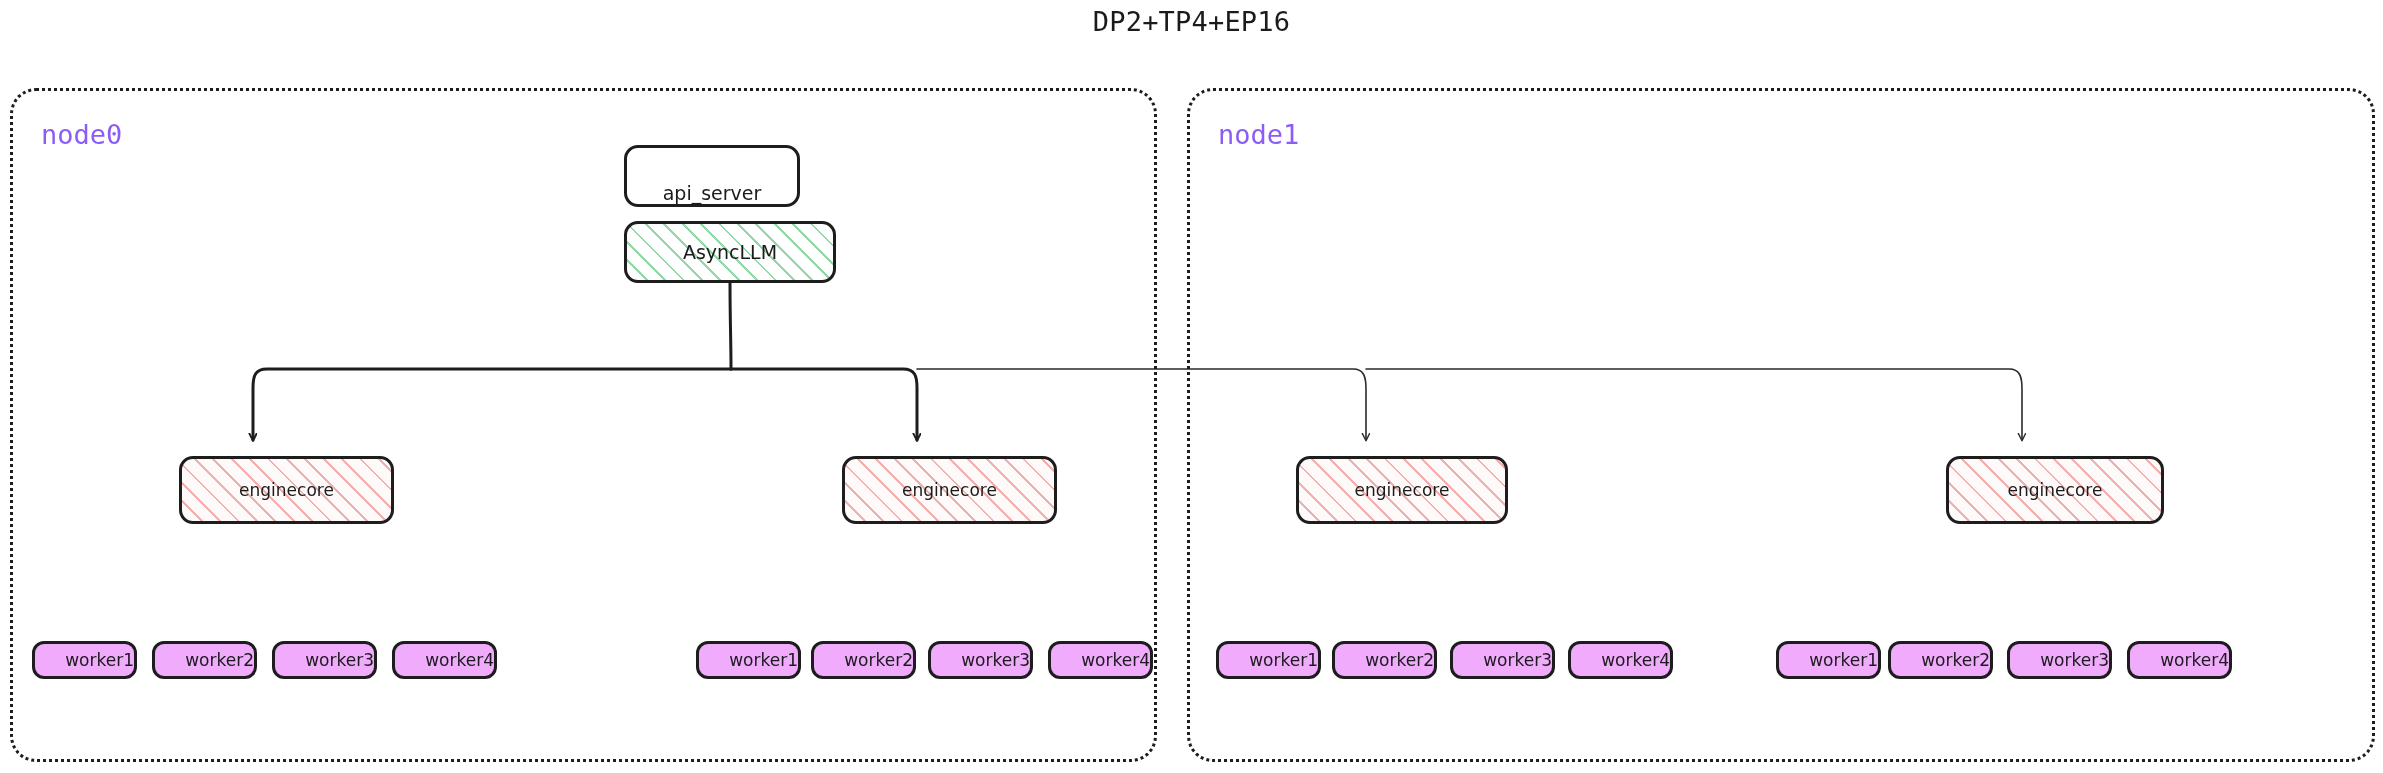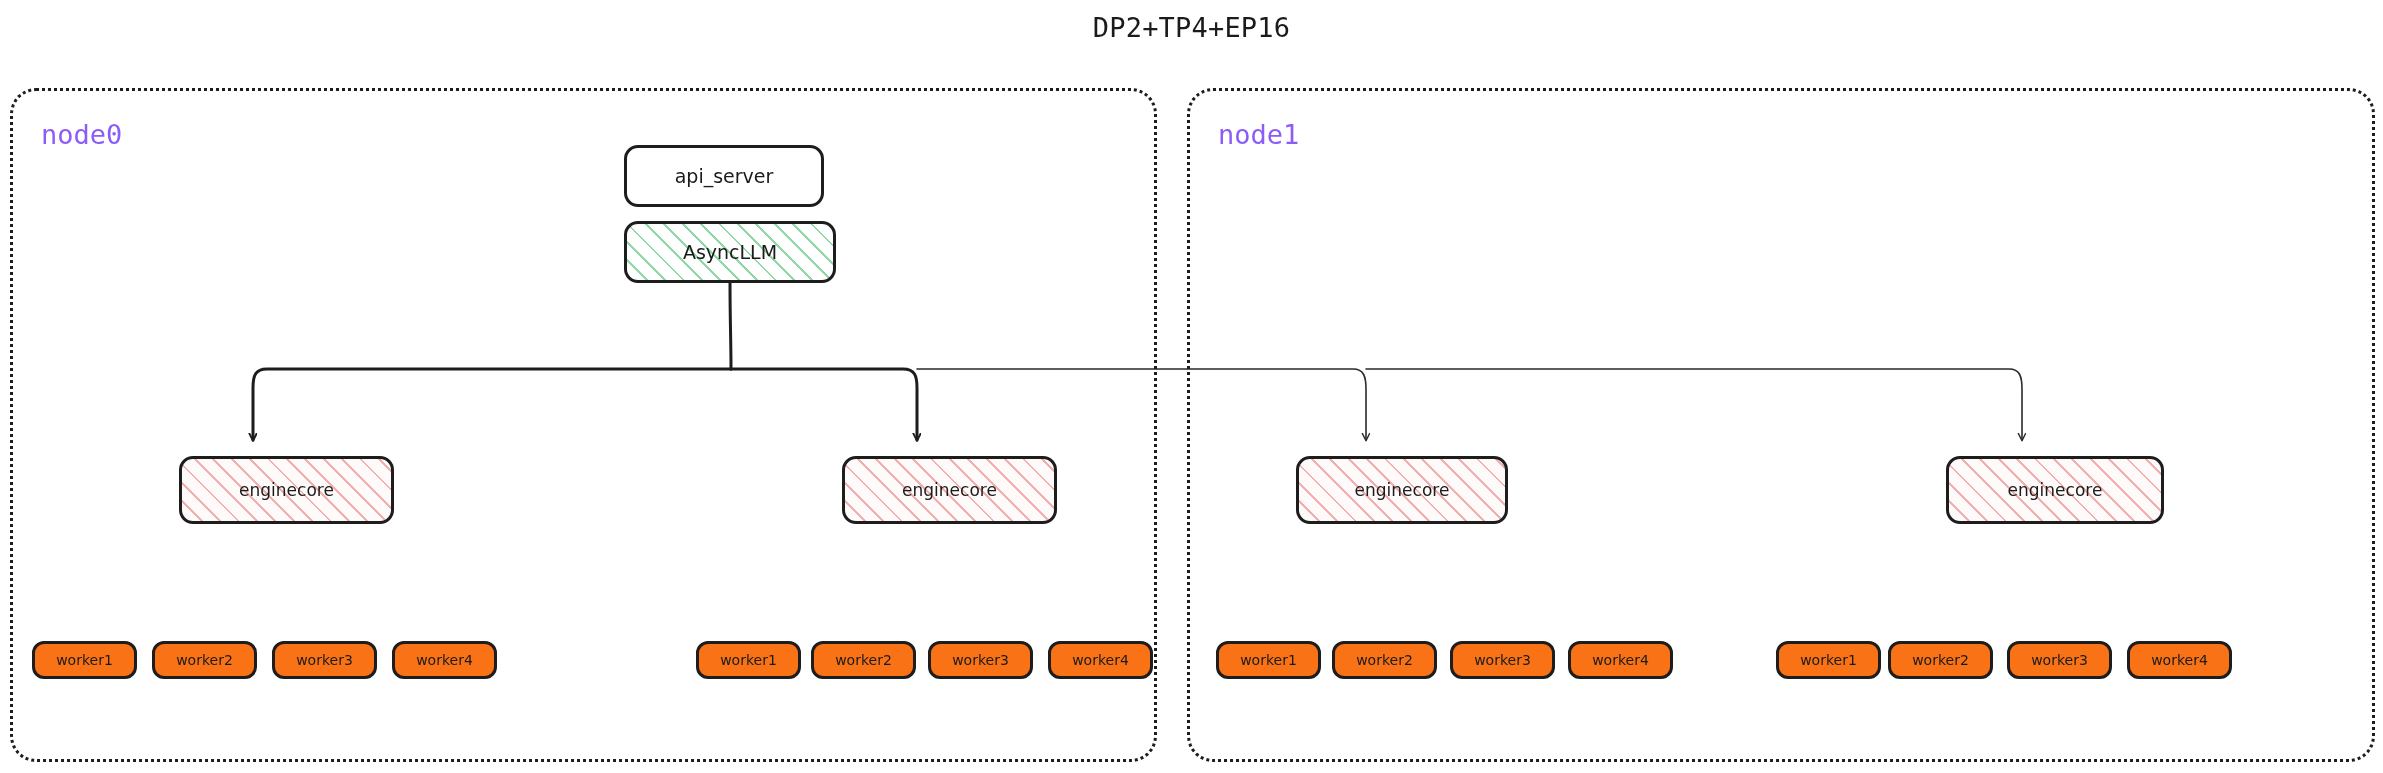--- a/index.html
+++ b/index.html
@@ -23,21 +23,21 @@
     top: 0;
     width: 2383px;
     height: 773px;
     pointer-events: none;
   }
 
   
   .diagram-title {
     position: absolute;
     left: 0;
-    top: 12px;
+    top: 6px;
     width: 2383px;
     text-align: center;
     font-family: "DejaVu Sans Mono", monospace;
     font-size: 27px;
     letter-spacing: 0.2px;
     color: #1b1b1b;
     white-space: nowrap;
   }
 
   
@@ -93,23 +93,24 @@
     background-image: repeating-linear-gradient(
       45deg,
       rgba(238, 150, 150, 0.75) 0px,
       rgba(238, 150, 150, 0.75) 2px,
       rgba(255,255,255,0) 2px,
       rgba(255,255,255,0) 13px
     );
     margin-left: 34px;
   }
   .box-worker {
-    background: #f97316;
+    background: #f0abfc;
     border-radius: 12px;
-    font-size: 14px;
+    font-size: 17px;
+    justify-content: flex-end;
   }
   .box-label {
     position: relative;
     z-index: 2;
     background: transparent;
   }
   .box-engine .box-label,
   .box-async .box-label {
     padding: 0 2px;
   }
@@ -143,21 +144,21 @@
   </svg>
 
   <div class="node-group" style="left:10px; top:88px; width:1147px; height:674px;">
     <div class="node-label">node0</div>
   </div>
 
   <div class="node-group" style="left:1187px; top:88px; width:1188px; height:674px;">
     <div class="node-label">node1</div>
   </div>
 
-  <div class="box box-plain" style="left:624px; top:145px; width:200px; height:62px;">
+  <div class="box box-plain" style="left:624px; top:145px; width:176px; height:62px;align-items:flex-end;">
     <span class="box-label">api_server</span>
   </div>
 
   <div class="box box-async" style="left:624px; top:221px; width:212px; height:62px;">
     <span class="box-label">AsyncLLM</span>
   </div>
 
   <div class="box box-engine" style="left:145px; top:456px; width:215px; height:68px;">
     <span class="box-label">enginecore</span>
   </div>

